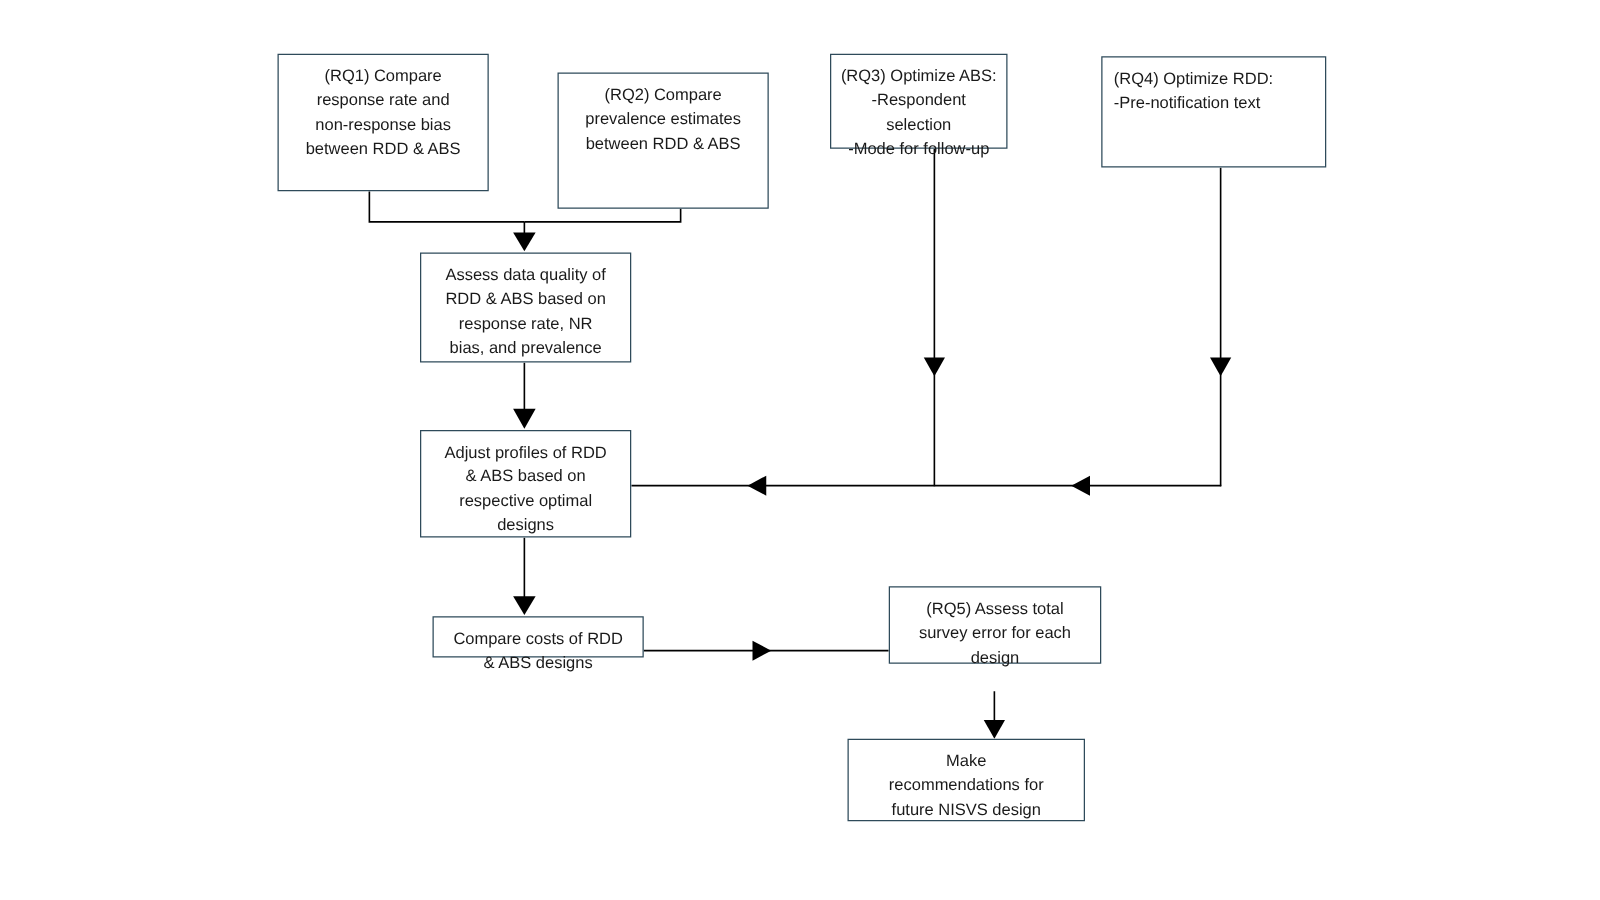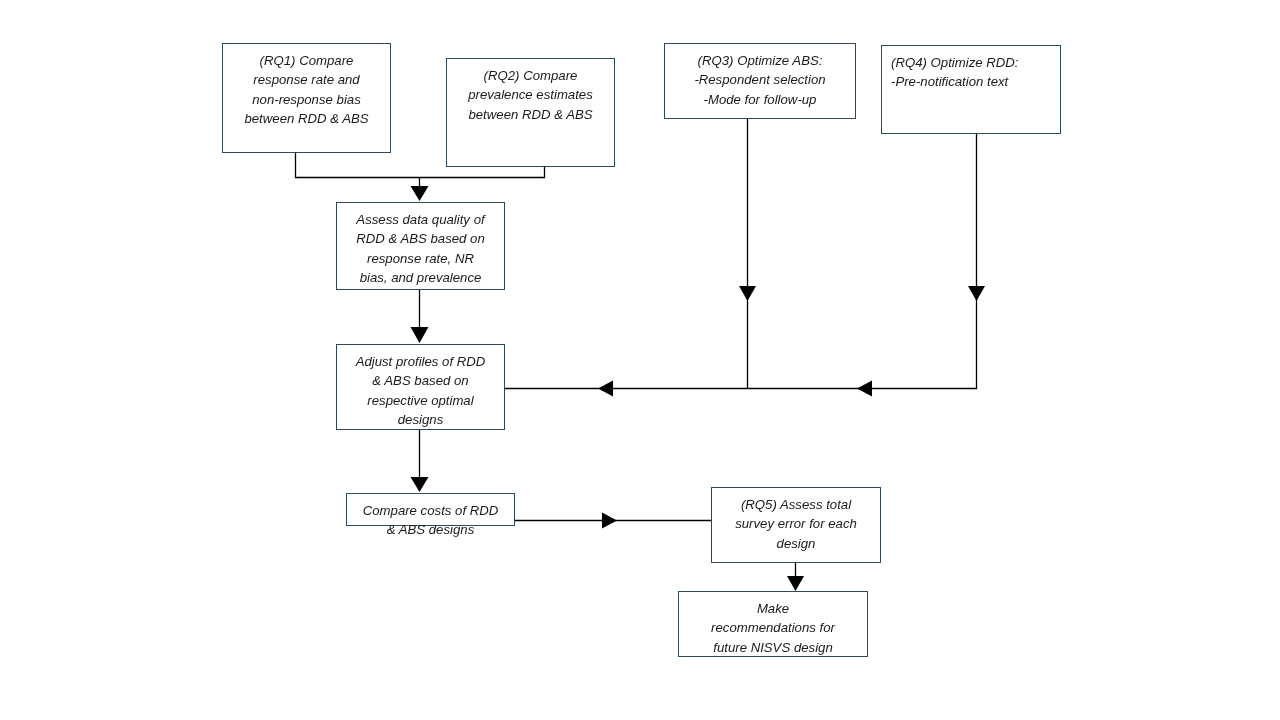--- a/index.html
+++ b/index.html
@@ -34,21 +34,20 @@
     background: #ffffff;
     display: flex;
     align-items: flex-start;
     justify-content: center;
     color: #1a1a1a;
     font-size: 13.2px;
     line-height: 1.46;
     text-align: center;
     padding: 7px 6px 4px 6px;
     z-index: 2;
-    font-style: italic;
   }
   .node .label {
     display: block;
     width: 100%;
     white-space: pre-line;
   }
   .node.align-left {
     justify-content: flex-start;
     text-align: left;
     padding-left: 9px;
@@ -118,21 +117,21 @@
 non-response bias
 between RDD &amp; ABS</span>
   </div>
 
   <div class="node" style="left:446px; top:44px; width:169px; height:109px;margin-top:14px;">
     <span class="label">(RQ2) Compare
 prevalence estimates
 between RDD &amp; ABS</span>
   </div>
 
-  <div class="node" style="left:664px; top:43px; width:192px; height:76px;">
+  <div class="node" style="left:664px; top:43px; width:142px; height:76px;">
     <span class="label">(RQ3) Optimize ABS:
 -Respondent selection
 -Mode for follow-up</span>
   </div>
 
   <div class="node align-left" style="left:881px; top:45px; width:180px; height:89px;">
     <span class="label">(RQ4) Optimize RDD:
 -Pre-notification text</span>
   </div>
 
@@ -148,21 +147,21 @@
 &amp; ABS based on
 respective optimal
 designs</span>
   </div>
 
   <div class="node" style="left:346px; top:493px; width:169px; height:33px;">
     <span class="label">Compare costs of RDD
 &amp; ABS designs</span>
   </div>
 
-  <div class="node" style="left:711px; top:487px; width:170px; height:76px;">
+  <div class="node" style="left:711px; top:469px; width:170px; height:62px;">
     <span class="label">(RQ5) Assess total
 survey error for each
 design</span>
   </div>
 
   <div class="node" style="left:678px; top:591px; width:190px; height:66px;">
     <span class="label">Make
 recommendations for
 future NISVS design</span>
   </div>

